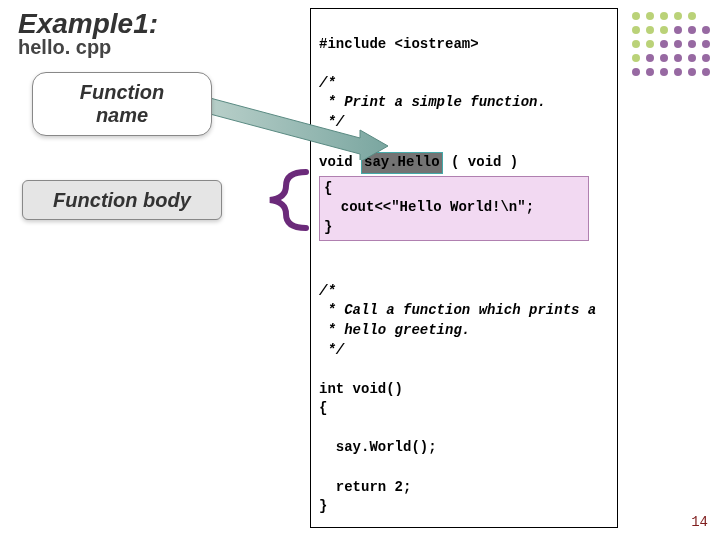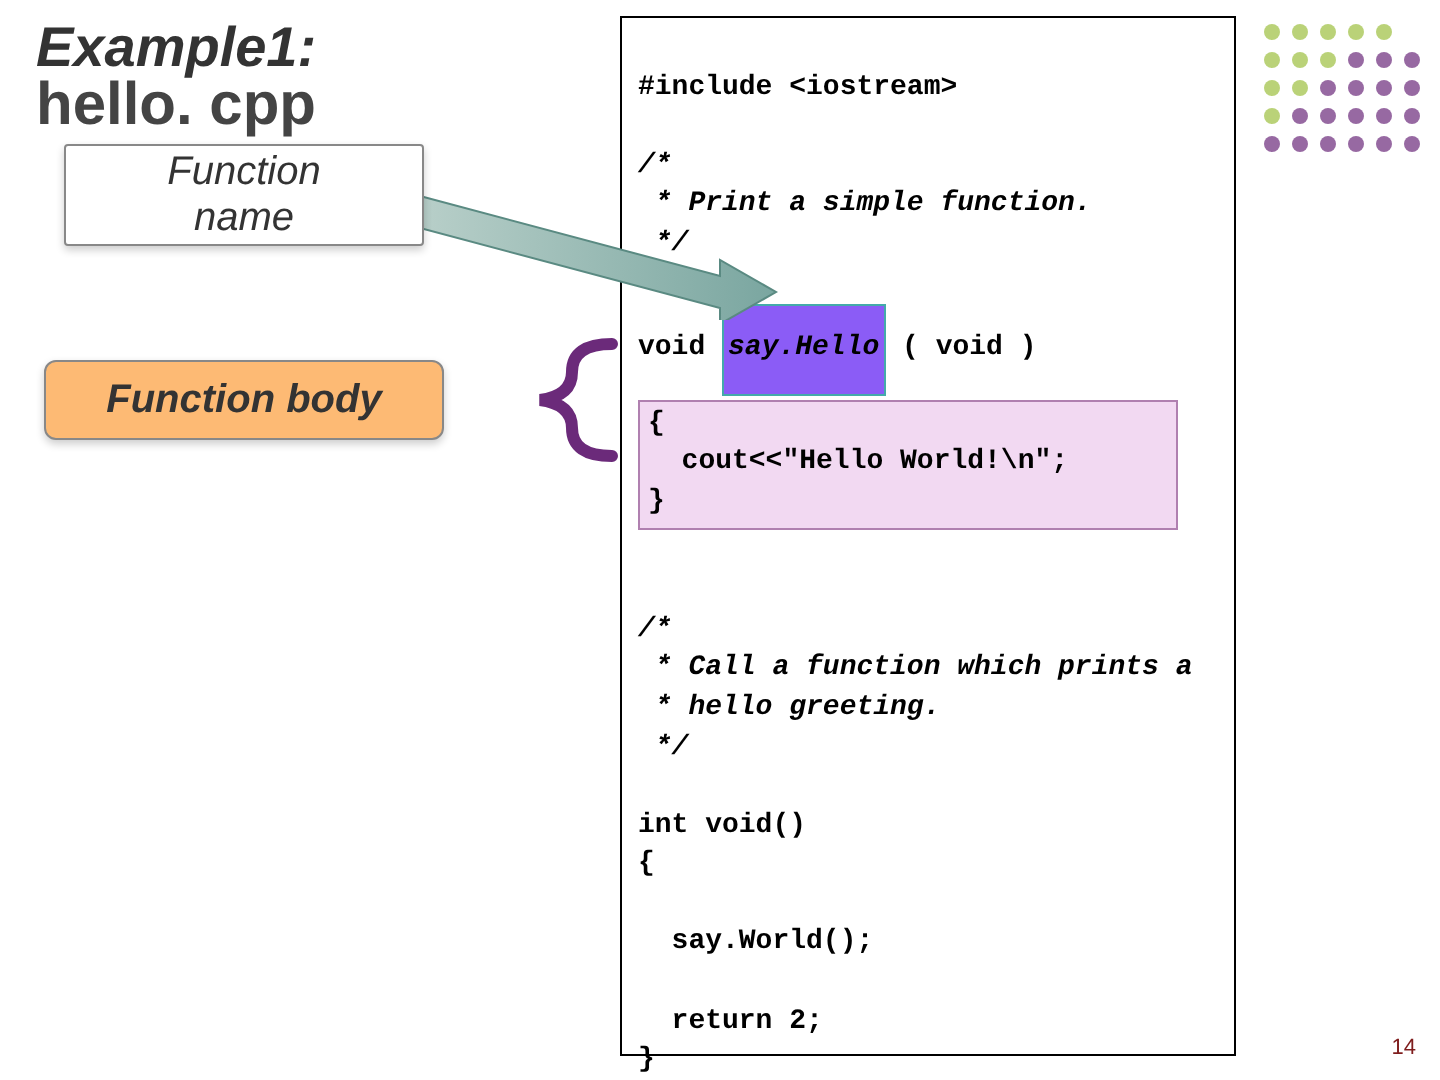--- a/index.html
+++ b/index.html
@@ -14,42 +14,42 @@
     position: absolute;
     left: 18px; top: 8px;
     font-style: italic; font-weight: bold;
     font-size: 28px;
     color: #333;
   }
   .subtitle {
     position: absolute;
     left: 18px; top: 36px;
     font-weight: bold;
-    font-size: 30px;
+    font-size: 20px;
     color: #444;
   }
   .label-name {
     position: absolute;
     left: 32px; top: 72px;
-    width: 180px; height: 51px;
+    width: 180px; height: 64px;
     background: #fff;
     border: 1px solid #888;
-    border-radius: 2px;
+    border-radius: 14px;
     box-shadow: 0 2px 4px rgba(0,0,0,0.2);
     display: flex; align-items: center; justify-content: center;
-    font-style: italic; font-weight: normal;
+    font-style: italic; font-weight: bold;
     font-size: 20px; text-align: center;
     color: #333;
     z-index: 5;
   }
   .label-body {
     position: absolute;
     left: 22px; top: 180px;
     width: 200px; height: 40px;
-    background: #fdba74;
+    background: #e5e5e5;
     border: 1px solid #888;
     border-radius: 6px;
     box-shadow: 0 2px 4px rgba(0,0,0,0.2);
     display: flex; align-items: center; justify-content: center;
     font-style: italic; font-weight: bold;
     font-size: 20px; text-align: center;
     color: #333;
     z-index: 5;
   }
   .code-box {
@@ -61,24 +61,23 @@
     font-family: "Courier New", monospace;
     font-size: 14px;
     font-weight: bold;
     line-height: 1.4;
     white-space: pre;
     background: #fff;
   }
   .code-box .italic { font-style: italic; }
   .fn-highlight {
     display: inline-block;
-    background: #8b5cf6;
+    background: #737373;
     border: 1px solid #4aa;
-    padding: 12px 2px;
-    font-style: italic;
+    padding: 0 2px;
   }
   .body-highlight {
     display: block;
     background: #f2d9f2;
     border: 1px solid #b080b0;
     padding: 2px 4px;
     margin: 2px 0;
     width: 270px;
   }
   .arrow-name {
@@ -95,22 +94,23 @@
   .dots {
     position: absolute;
     right: 6px; top: 6px;
     width: 88px; height: 88px;
     z-index: 0;
   }
   .dots circle { opacity: 0.7; }
   .pagenum {
     position: absolute;
     right: 12px; bottom: 10px;
-    font-size: 11px;
+    font-size: 14px;
     color: #7f1d1d;
+    font-family: Liberation Mono, monospace;
   }
 </style>
 </head>
 <body>
 
 <div class="title">Example1:</div>
 <div class="subtitle">hello. cpp</div>
 
 <div class="label-name">
   <span style="white-space:pre-line">Function

